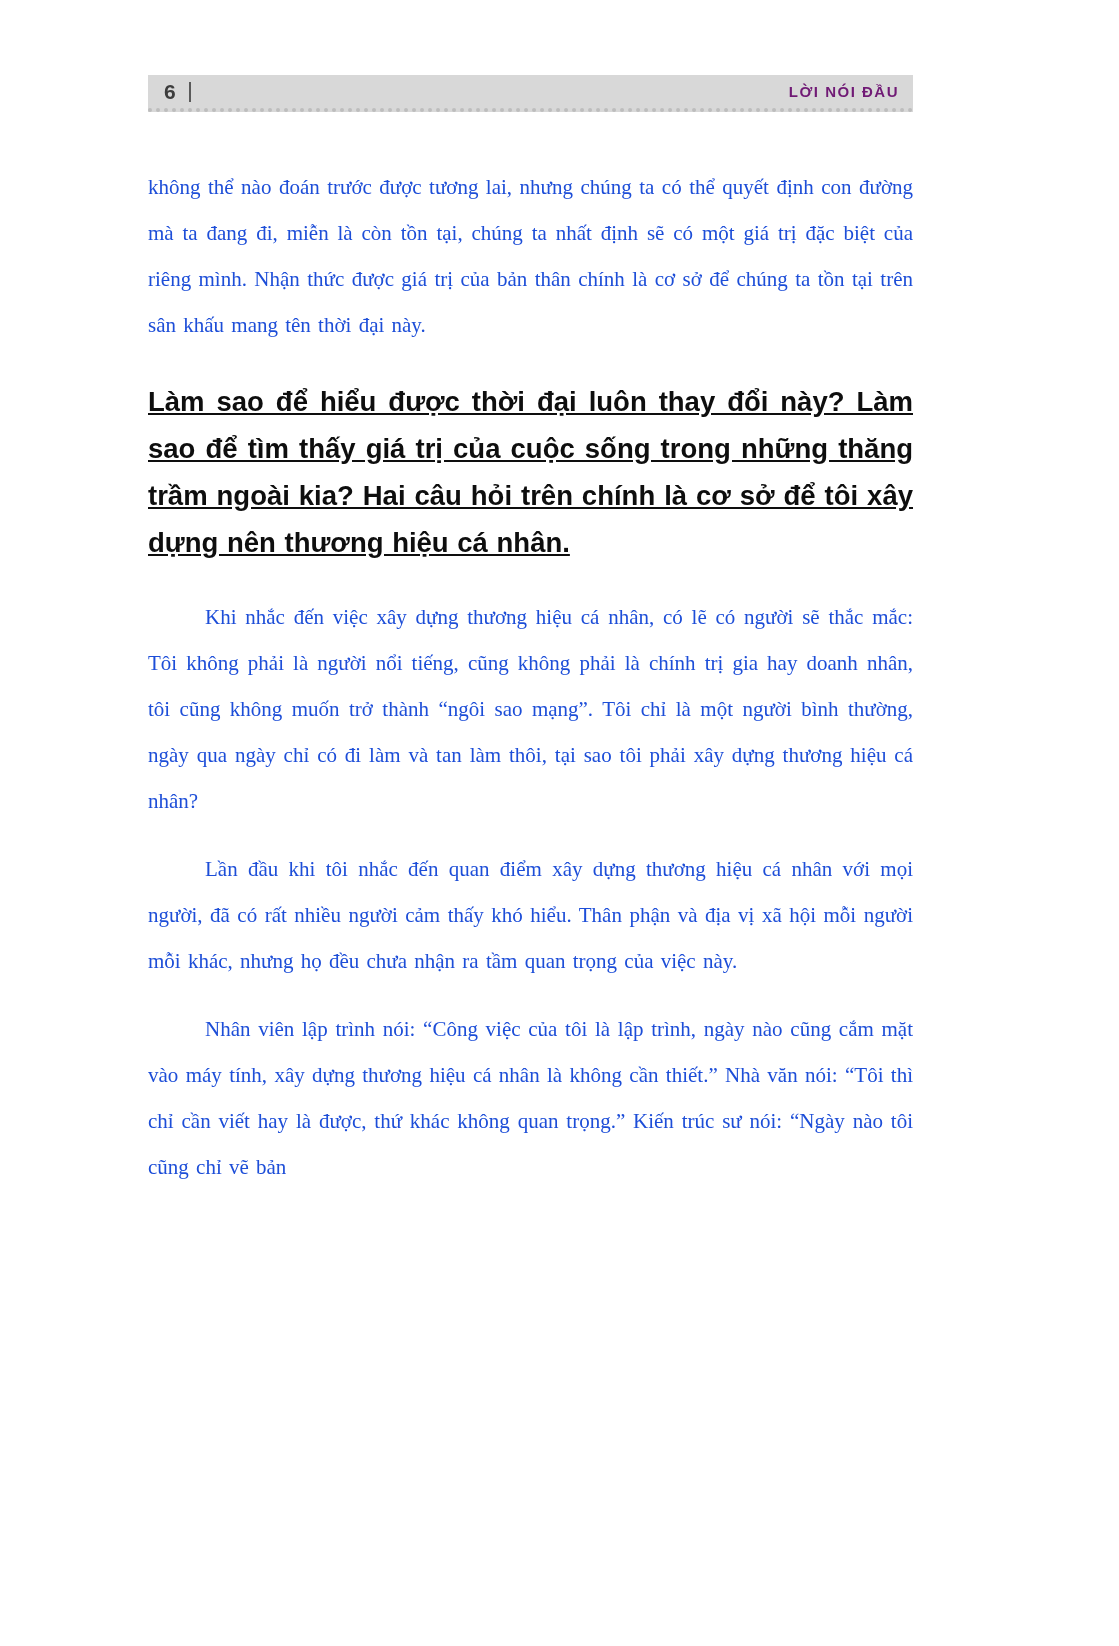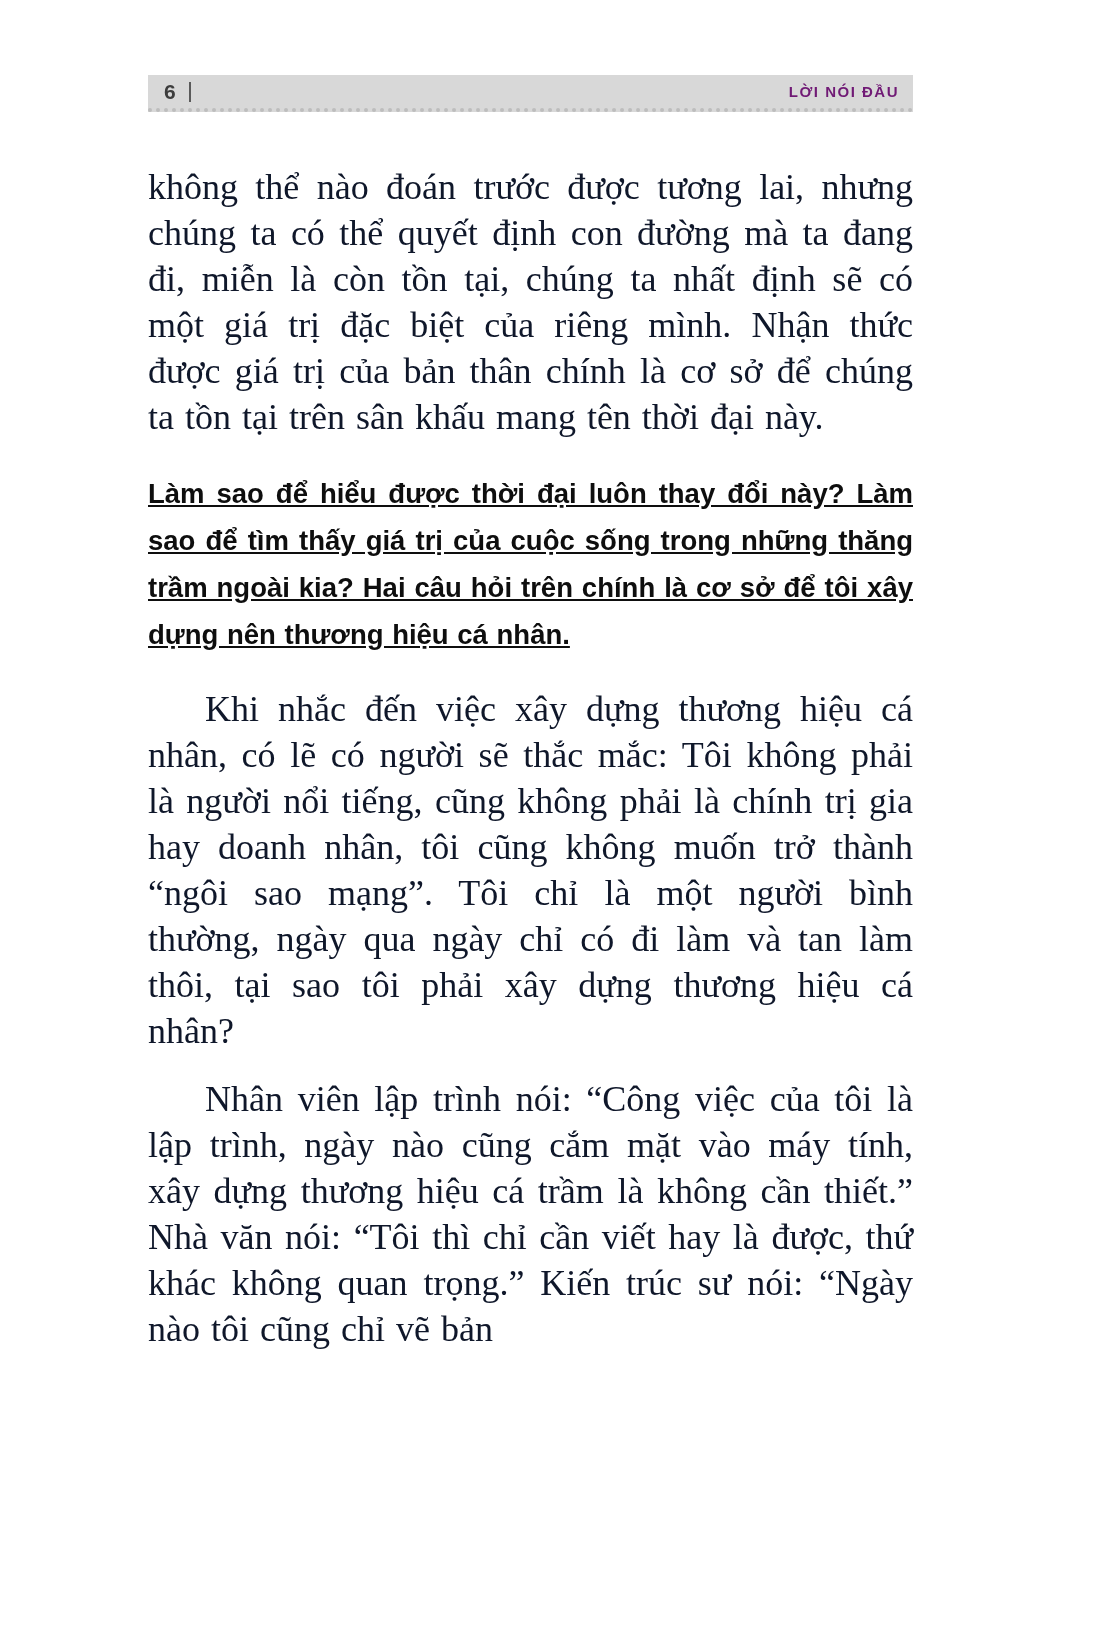--- a/index.html
+++ b/index.html
@@ -42,23 +42,23 @@
   .header-title {
     margin-left: auto;
     font-size: 15px;
     font-weight: bold;
     color: #701a75;
     letter-spacing: 1.5px;
   }
   
   .text-block { margin-top: 52px; }
   p.body-para {
-    font-size: 36px;
+    font-size: 21px;
     line-height: 46px;
-    color: #0f172a;
+    color: #1d4ed8;
     text-align: justify;
     word-spacing: 2px;
     margin-bottom: 22px;
   }
   p.body-para.indented { text-indent: 57px; }
   p.emphasis-para {
     font-family: "Liberation Sans", sans-serif;
     font-weight: bold;
     font-size: 27.5px;
     line-height: 47px;
@@ -81,18 +81,19 @@
       <span class="header-title">LỜI NÓI ĐẦU</span>
     </header>
 
     <main class="text-block">
       <p class="body-para">không thể nào đoán trước được tương lai, nhưng chúng ta có thể quyết định con đường mà ta đang đi, miễn là còn tồn tại, chúng ta nhất định sẽ có một giá trị đặc biệt của riêng mình. Nhận thức được giá trị của bản thân chính là cơ sở để chúng ta tồn tại trên sân khấu mang tên thời đại này.</p>
 
       <p class="emphasis-para">Làm sao để hiểu được thời đại luôn thay đổi này? Làm sao để tìm thấy giá trị của cuộc sống trong những thăng trầm ngoài kia? Hai câu hỏi trên chính là cơ sở để tôi xây dựng nên thương hiệu cá nhân.</p>
 
       <p class="body-para indented">Khi nhắc đến việc xây dựng thương hiệu cá nhân, có lẽ có người sẽ thắc mắc: Tôi không phải là người nổi tiếng, cũng không phải là chính trị gia hay doanh nhân, tôi cũng không muốn trở thành “ngôi sao mạng”. Tôi chỉ là một người bình thường, ngày qua ngày chỉ có đi làm và tan làm thôi, tại sao tôi phải xây dựng thương hiệu cá nhân?</p>
 
+      <p class="body-para indented">Lần đầu khi tôi nhắc đến quan điểm xây dựng thương hiệu cá nhân với mọi người, đã có rất nhiều người cảm thấy khó hiểu. Thân phận và địa vị xã hội mỗi người mỗi khác, nhưng họ đều chưa nhận ra tầm quan trọng của việc này.</p>
 
-      <p class="body-para indented">Nhân viên lập trình nói: “Công việc của tôi là lập trình, ngày nào cũng cắm mặt vào máy tính, xây dựng thương hiệu cá trầm là không cần thiết.” Nhà văn nói: “Tôi thì chỉ cần viết hay là được, thứ khác không quan trọng.” Kiến trúc sư nói: “Ngày nào tôi cũng chỉ vẽ bản</p>
+      <p class="body-para indented">Nhân viên lập trình nói: “Công việc của tôi là lập trình, ngày nào cũng cắm mặt vào máy tính, xây dựng thương hiệu cá nhân là không cần thiết.” Nhà văn nói: “Tôi thì chỉ cần viết hay là được, thứ khác không quan trọng.” Kiến trúc sư nói: “Ngày nào tôi cũng chỉ vẽ bản</p>
     </main>
 
   </div>
 </div>
 
 </body></html>

